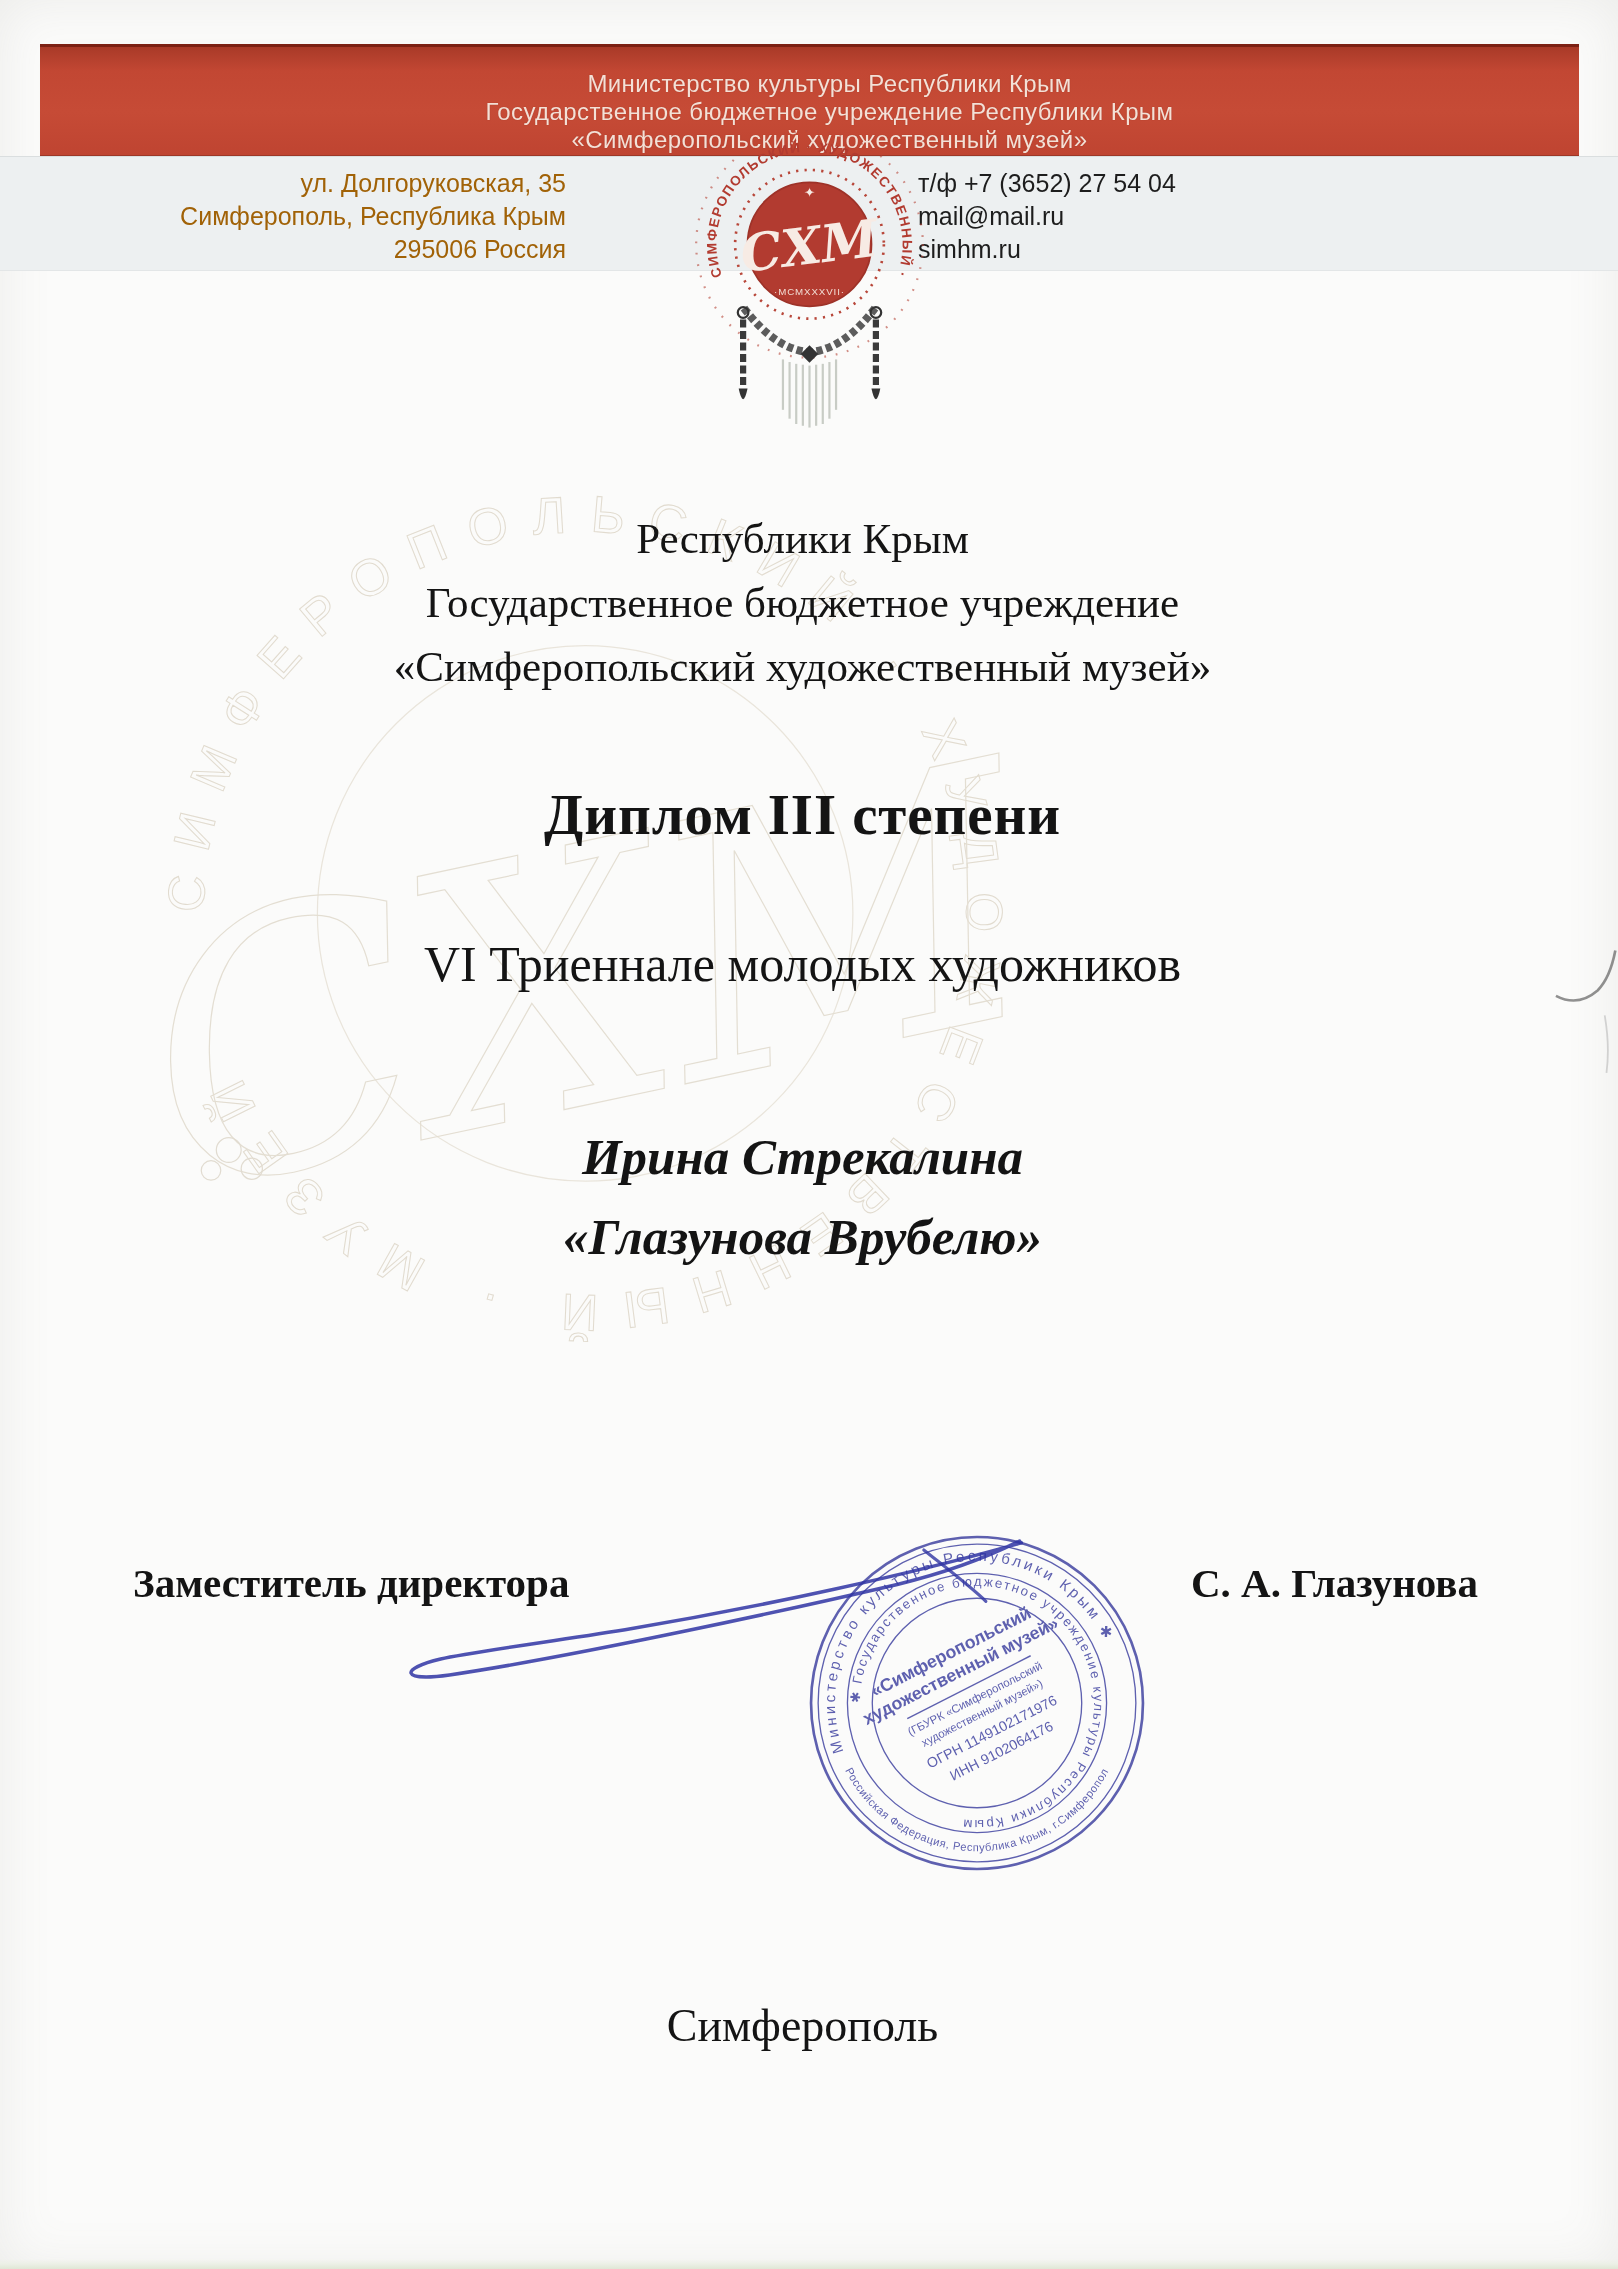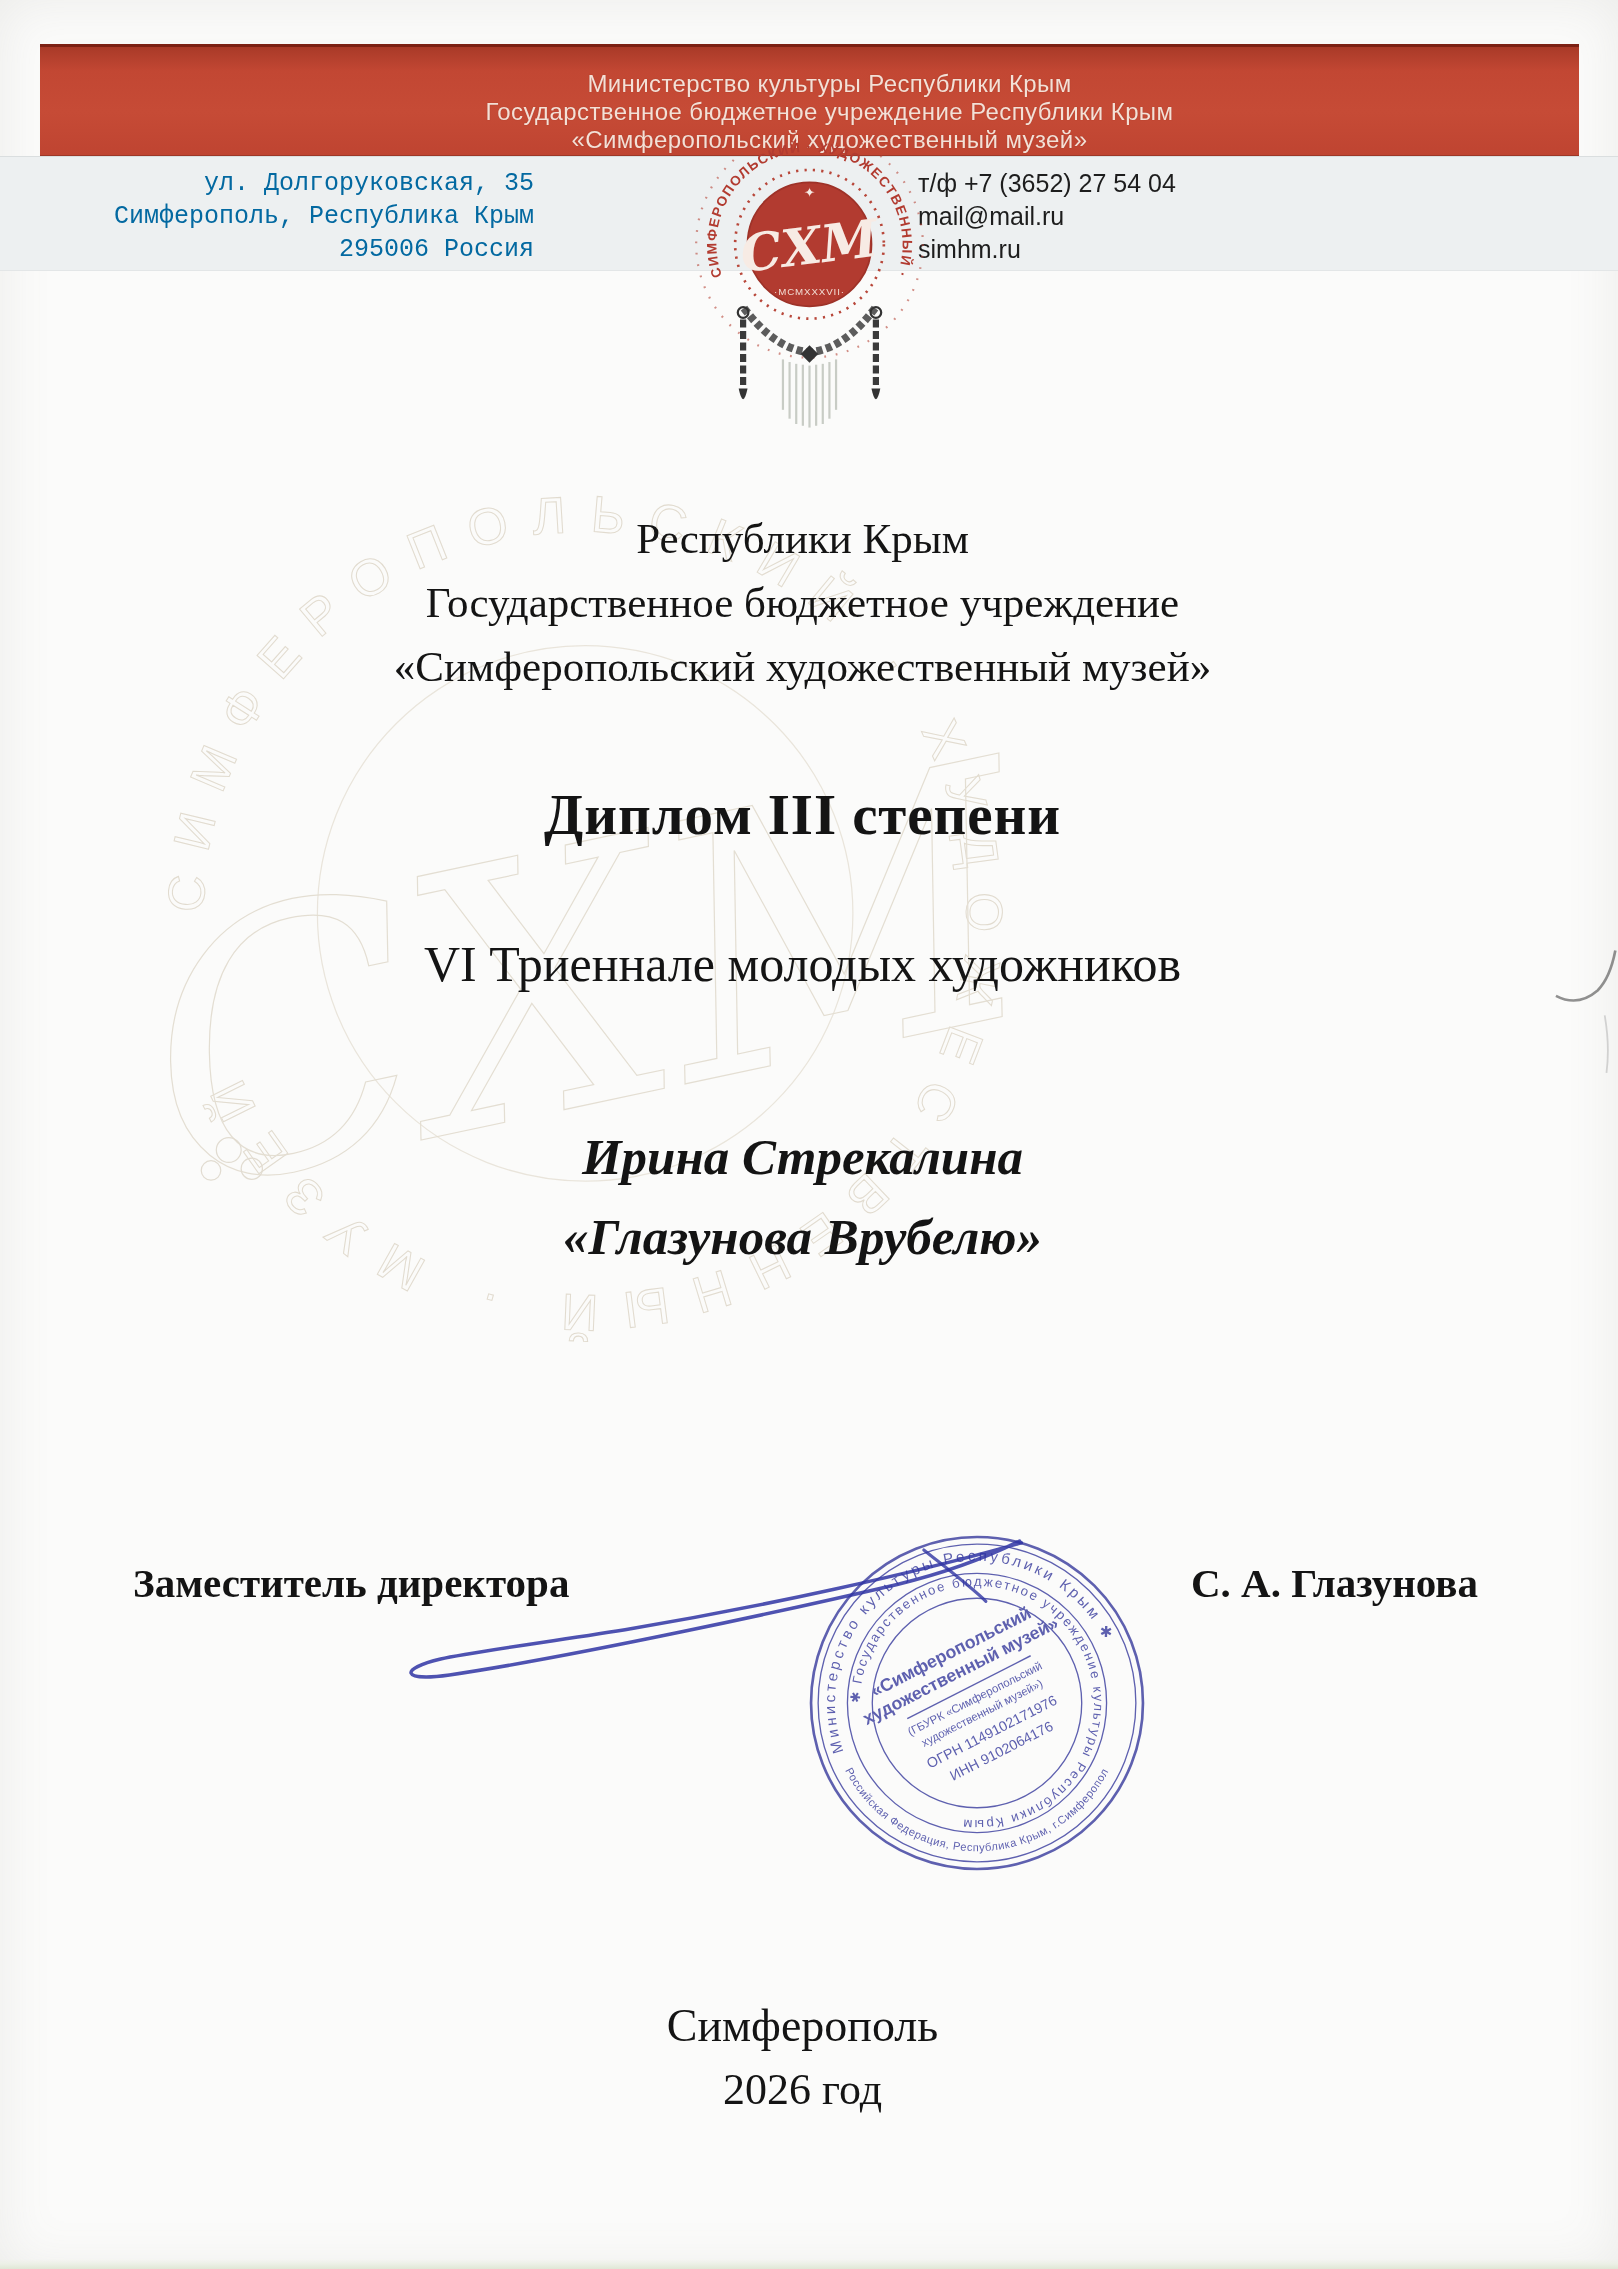--- a/index.html
+++ b/index.html
@@ -23,22 +23,22 @@
     color:#f4e0d6;text-shadow:0 0 0.9px rgba(122,33,20,.55);
     letter-spacing:0.4px;
     margin-left:40px;
   }
   .grayband{
     position:absolute;left:0;right:0;top:156px;height:113px;
     background:#edf0f1;border-top:0.9px solid #dadedf;border-bottom:0.9px solid #e3e6e7;
     z-index:1;
   }
   .addr{
-    position:absolute;top:167px;right:1084px;text-align:right;
-    font-family:Liberation Mono, monospace;font-size:25px;line-height:33px;color:#0369a1;
+    position:absolute;top:167px;right:1052px;text-align:right;
+    font-family:Liberation Sans, sans-serif;font-size:25px;line-height:33px;color:#a16207;
     z-index:3;white-space:nowrap;
   }
   .contact{
     position:absolute;top:167px;left:918px;text-align:left;
     font-family:"Liberation Sans",sans-serif;font-size:25px;line-height:33px;color:#1d1d1d;
     z-index:3;white-space:nowrap;
   }
   .logo-svg{position:absolute;left:659px;top:89px;z-index:4;}
   
   .cline{position:absolute;left:0;width:1605px;text-align:center;z-index:2;}
@@ -203,17 +203,16 @@
              C 1078 1771 1122 1752 1150 1738" fill="none" stroke="#2f34a3" stroke-width="4" stroke-linecap="round" opacity="0.85"></path>
     <path d="M 1042 1748 C 1072 1772 1098 1792 1112 1806" fill="none" stroke="#2f34a3" stroke-width="3.5" stroke-linecap="round" opacity="0.8"></path>
   </svg>
 
   <svg class="layer fold" viewBox="0 0 1825 2560">
     <path d="M 1755 1123 Q 1780 1136 1802 1117 Q 1816 1103 1822 1072" fill="none" stroke="#4a4a4a" stroke-width="3" opacity="0.6"></path>
     <path d="M 1810 1145 Q 1816 1180 1812 1210" fill="none" stroke="#9a9a9a" stroke-width="2" opacity="0.4"></path>
   </svg>
 
   <div class="cline city">Симферополь</div>
-  <div class="cline year">2026 год</div>
 
   <div class="bottom-strip"></div>
 </div>
 
 
 </body></html>

